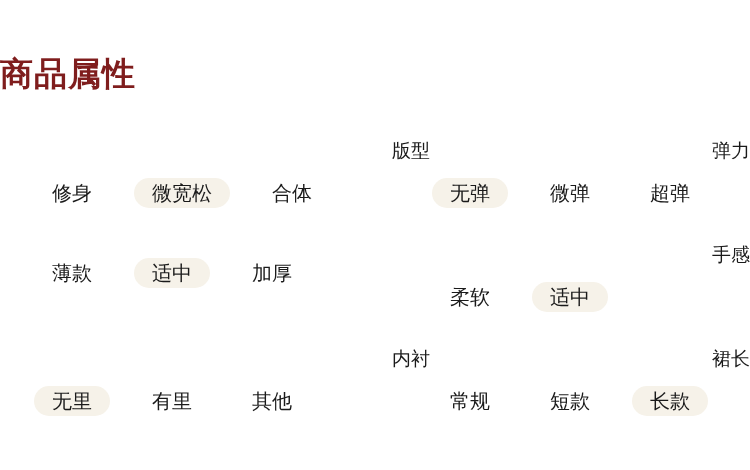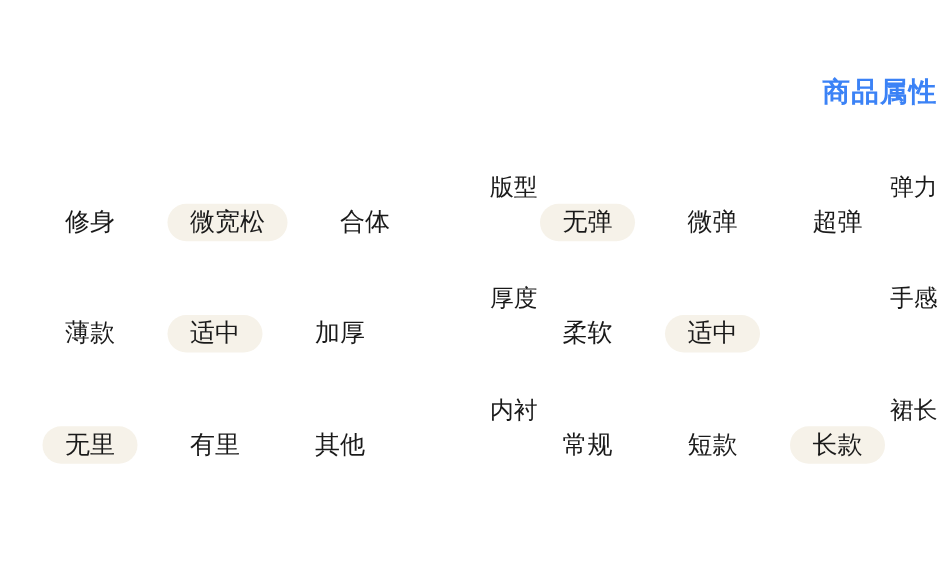--- a/index.html
+++ b/index.html
@@ -5,45 +5,46 @@
   * { margin: 0; padding: 0; box-sizing: border-box; }
   html, body { width: 750px; height: 470px; }
   body {
     background: #ffffff;
     font-family: "Liberation Sans", "DejaVu Sans", sans-serif;
     color: #1a1a1a;
     overflow: hidden;
   }
   .page-title {
     padding-top: 56px;
-    text-align: right;
-    font-size: 22px;
+    text-align: left;
+    font-size: 33px;
     line-height: 36px;
     font-weight: 600;
-    color: #3b82f6;
+    color: #7f1d1d;
     letter-spacing: 1px;
   }
   .attr-grid {
     margin-top: 47px;
     padding-left: 32px;
     display: grid;
     grid-template-columns: 398px auto;
     row-gap: 35px;
     text-align: right;
   }
   .attr-group { }
   .group-label {
     font-size: 19px;
     line-height: 24px;
     color: #1a1a1a;
   }
   .options {
     display: flex;
     gap: 24px;
     margin-left: 2px;
+    margin-top: 15px;
   }
   .option {
     font-size: 20px;
     line-height: 20px;
     padding: 5px 18px;
     color: #1a1a1a;
     border-radius: 16px;
     background: transparent;
     white-space: nowrap;
     cursor: pointer;
@@ -71,21 +72,20 @@
   <div class="attr-group">
     <div class="group-label">弹力</div>
     <div class="options">
       <span class="option selected">无弹</span>
       <span class="option">微弹</span>
       <span class="option">超弹</span>
     </div>
   </div>
 
   <div class="attr-group">
-    <div class="group-label">厚度</div>
     <div class="options">
       <span class="option">薄款</span>
       <span class="option selected">适中</span>
       <span class="option">加厚</span>
     </div>
   </div>
 
   <div class="attr-group">
     <div class="group-label">手感</div>
     <div class="options">

